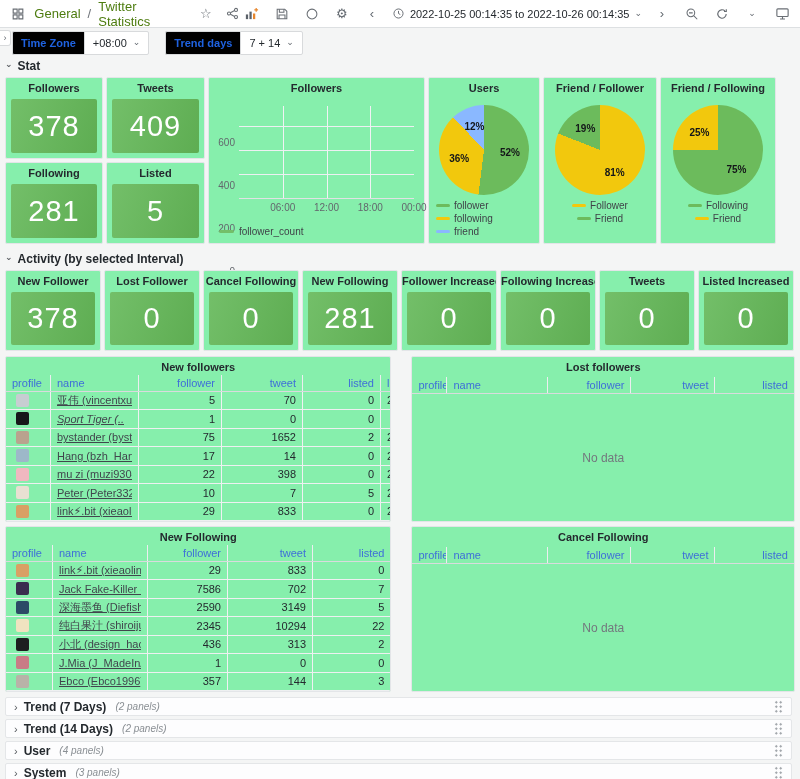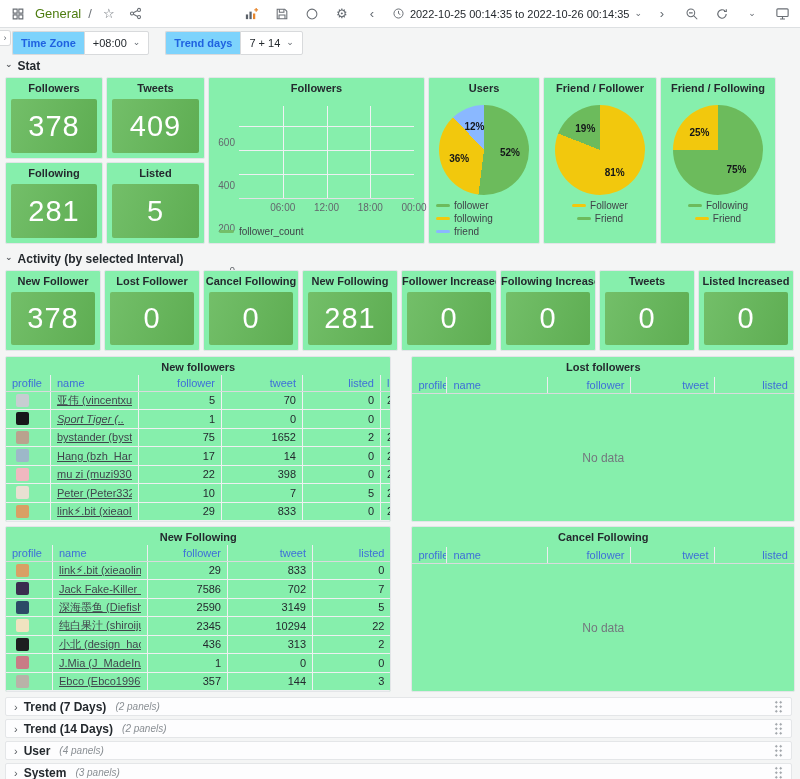--- a/index.html
+++ b/index.html
@@ -15,21 +15,21 @@
   .nav-right { margin-left:auto; display:flex; align-items:center; gap:10px; }
   .timepicker { display:flex; align-items:center; gap:5px; font-size:11px; color:#24292e; white-space:nowrap; }
   .caret { font-size:9px; color:#646a71; line-height:1; }
   .chev { font-size:13px; color:#646a71; }
 
   .sidebar-expand { position:absolute; left:0; top:30px; width:11px; height:16px; background:#fff; border:1px solid #d8dadc; border-left:none; border-radius:0 3px 3px 0; font-size:9px; color:#646a71; display:flex; align-items:center; justify-content:center; z-index:5; cursor:pointer; }
 
   
   .submenu { height:29px; display:flex; align-items:center; padding-left:12px; gap:16px; }
   .variable { display:flex; height:24px; }
-  .var-label { background:#7dd3fc; border:1px solid #d8dadc; border-right:none; border-radius:2px 0 0 2px; color:#1f62e0; font-weight:700; font-size:11px; padding:0 8px; display:flex; align-items:center; }
+  .var-label { background:#000000; border:1px solid #d8dadc; border-right:none; border-radius:2px 0 0 2px; color:#1f62e0; font-weight:700; font-size:11px; padding:0 8px; display:flex; align-items:center; }
   .var-value { background:#fff; border:1px solid #d8dadc; border-radius:0 2px 2px 0; font-size:11px; padding:0 8px; display:flex; align-items:center; gap:6px; cursor:pointer; }
 
   
   .dash { padding:0 5px; }
   .section-row { height:17px; display:flex; align-items:center; gap:5px; font-size:12px; font-weight:700; color:#24292e; cursor:pointer; }
   .section-caret { font-size:9px; color:#55595e; margin-top:-3px; }
 
   .panel { background:#86efac; border:1px solid #e3e5e8; border-radius:2px; position:relative; }
   .panel-title { height:20px; line-height:20px; text-align:center; font-size:11px; font-weight:600; color:#24292e; white-space:nowrap; overflow:hidden; }
 
@@ -109,20 +109,21 @@
 
 <header class="navbar">
   <div class="nav-left">
     <button class="icon-btn">
       <svg width="14" height="14" viewBox="0 0 16 16">
           <path d="M2.5 2.5h4.5v4.5H2.5zM9 2.5h4.5v4.5H9zM2.5 9h4.5v4.5H2.5zM9 9h4.5v4.5H9z" fill="none" stroke="#696e74" stroke-width="1.3"></path>
         </svg>
     </button>
     <span class="crumb">General</span>
     <span class="crumb-sep">/</span>
+    <span class="crumb">Twitter Statistics</span>
     <button class="icon-btn">☆</button>
     <button class="icon-btn">
       <svg width="13" height="13" viewBox="0 0 16 16" fill="none" stroke="#696e74" stroke-width="1.3">
           <circle cx="12.3" cy="3.6" r="1.9"></circle>
           <circle cx="3.7" cy="8" r="1.9"></circle>
           <circle cx="12.3" cy="12.4" r="1.9"></circle>
           <path d="M5.4 7.1l5.2-2.7M5.4 8.9l5.2 2.7"></path>
         </svg>
     </button>
   </div>

